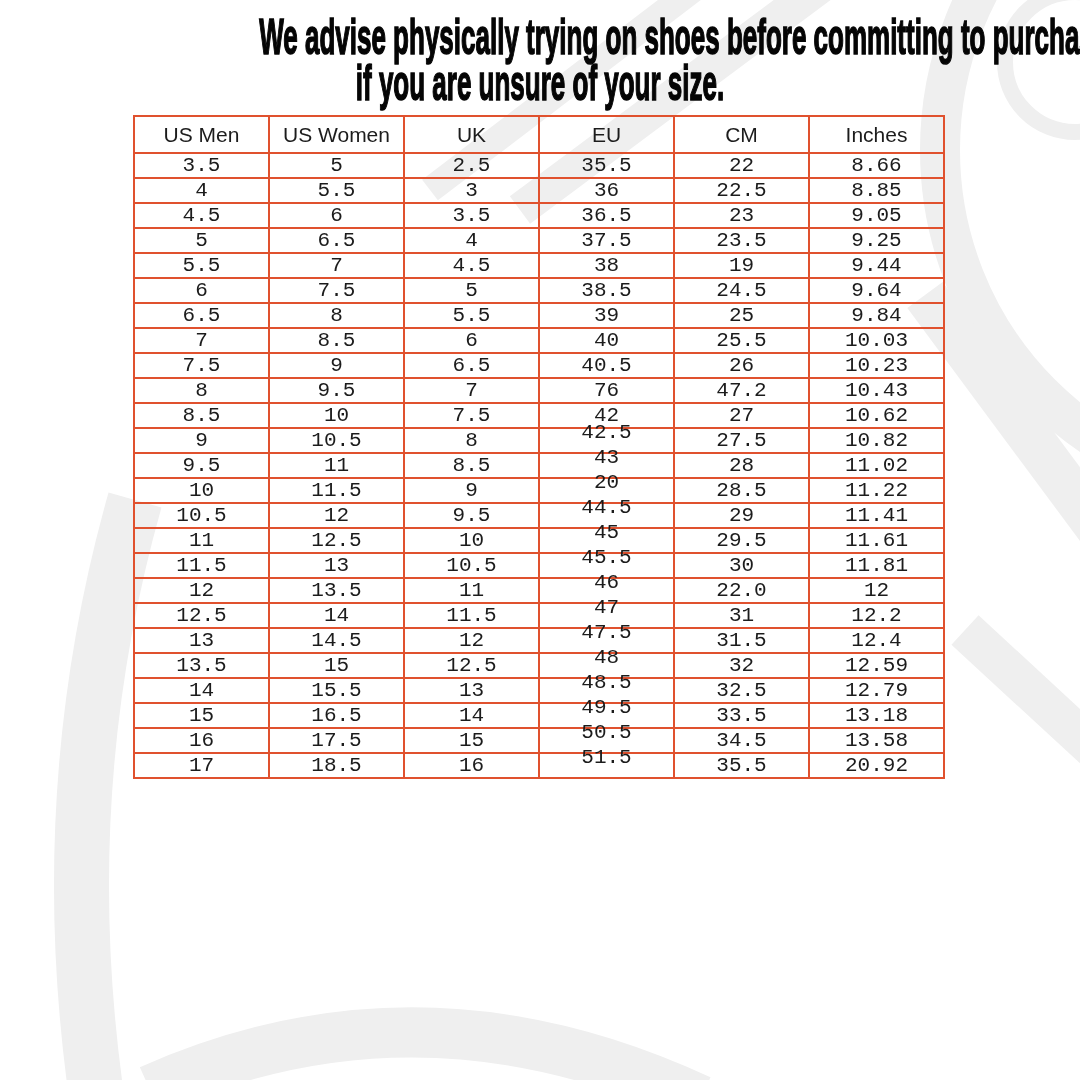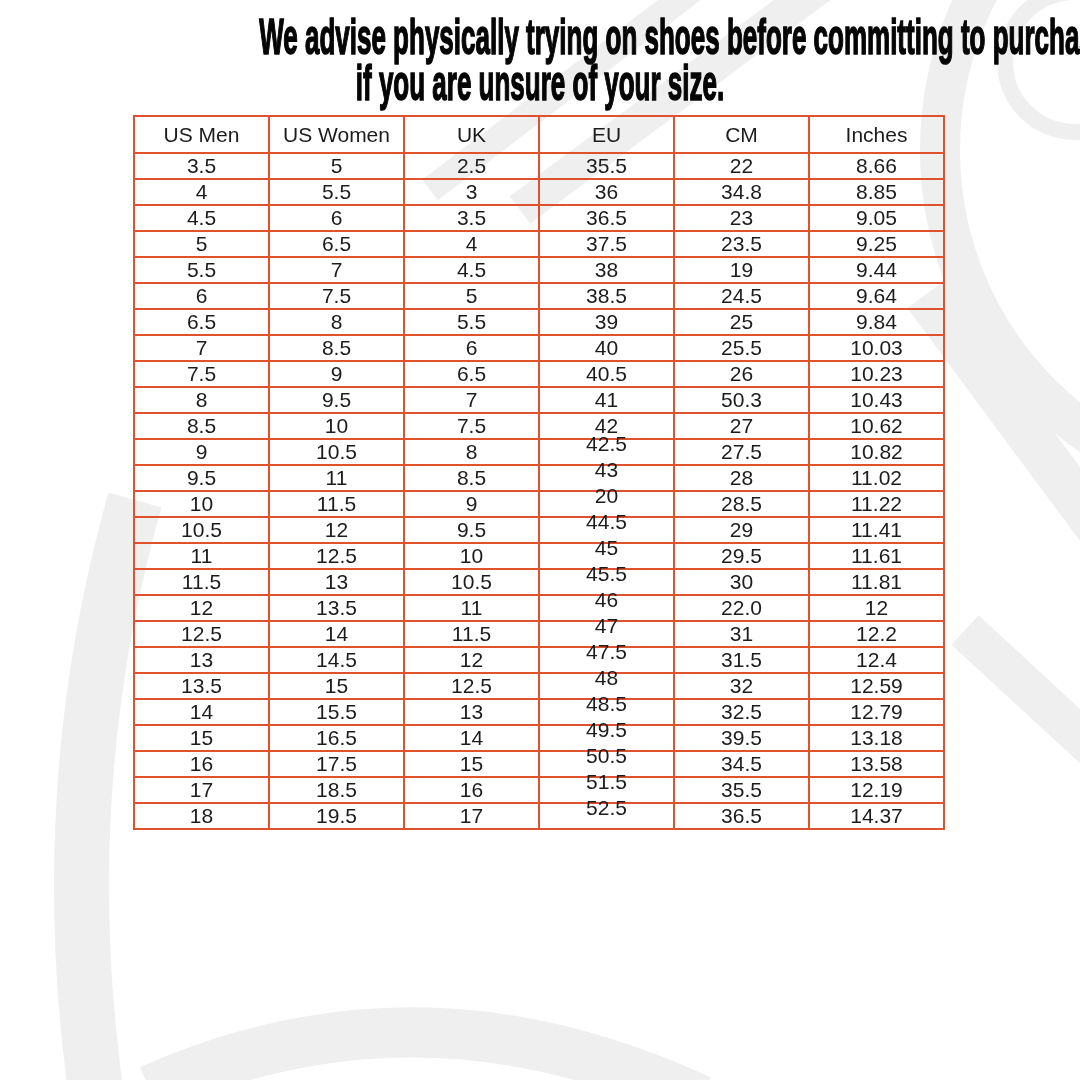--- a/index.html
+++ b/index.html
@@ -53,21 +53,21 @@
   table.size-chart td {
     border: 2px solid #e0512e;
     text-align: center;
     vertical-align: middle;
     font-size: 21px;
     font-weight: normal;
     color: #1c1c1c;
     padding: 0;
   }
   table.size-chart thead tr { height: 37px; }
-  table.size-chart tbody tr { height: 23px; }
+  table.size-chart tbody tr { height: 23px; font-family: Liberation Mono, monospace; }
   table.size-chart td span { display: inline-block; }
   table.size-chart td span.raised { transform: translateY(-8px); }
 </style>
 </head>
 <body>
 
 <div class="page">
 
   <svg class="watermark" width="1080" height="1080" viewBox="0 0 1080 1080" fill="none" xmlns="http://www.w3.org/2000/svg">
     <g stroke="#efefef" fill="none">
@@ -106,21 +106,21 @@
             <td><span>2.5</span></td>
             <td><span>35.5</span></td>
             <td><span>22</span></td>
             <td><span>8.66</span></td>
           </tr>
           <tr>
             <td><span>4</span></td>
             <td><span>5.5</span></td>
             <td><span>3</span></td>
             <td><span>36</span></td>
-            <td><span>34.8</span></td>
+            <td><span>22.5</span></td>
             <td><span>8.85</span></td>
           </tr>
           <tr>
             <td><span>4.5</span></td>
             <td><span>6</span></td>
             <td><span>3.5</span></td>
             <td><span>36.5</span></td>
             <td><span>23</span></td>
             <td><span>9.05</span></td>
           </tr>
@@ -169,22 +169,22 @@
             <td><span>9</span></td>
             <td><span>6.5</span></td>
             <td><span>40.5</span></td>
             <td><span>26</span></td>
             <td><span>10.23</span></td>
           </tr>
           <tr>
             <td><span>8</span></td>
             <td><span>9.5</span></td>
             <td><span>7</span></td>
-            <td><span>41</span></td>
-            <td><span>50.3</span></td>
+            <td><span>76</span></td>
+            <td><span>47.2</span></td>
             <td><span>10.43</span></td>
           </tr>
           <tr>
             <td><span>8.5</span></td>
             <td><span>10</span></td>
             <td><span>7.5</span></td>
             <td><span>42</span></td>
             <td><span>27</span></td>
             <td><span>10.62</span></td>
           </tr>
@@ -274,43 +274,35 @@
             <td><span>13</span></td>
             <td><span class="raised">48.5</span></td>
             <td><span>32.5</span></td>
             <td><span>12.79</span></td>
           </tr>
           <tr>
             <td><span>15</span></td>
             <td><span>16.5</span></td>
             <td><span>14</span></td>
             <td><span class="raised">49.5</span></td>
-            <td><span>39.5</span></td>
+            <td><span>33.5</span></td>
             <td><span>13.18</span></td>
           </tr>
           <tr>
             <td><span>16</span></td>
             <td><span>17.5</span></td>
             <td><span>15</span></td>
             <td><span class="raised">50.5</span></td>
             <td><span>34.5</span></td>
             <td><span>13.58</span></td>
           </tr>
           <tr>
             <td><span>17</span></td>
             <td><span>18.5</span></td>
             <td><span>16</span></td>
             <td><span class="raised">51.5</span></td>
             <td><span>35.5</span></td>
-            <td><span>12.19</span></td>
-          </tr>
-          <tr>
-            <td><span>18</span></td>
-            <td><span>19.5</span></td>
-            <td><span>17</span></td>
-            <td><span class="raised">52.5</span></td>
-            <td><span>36.5</span></td>
-            <td><span>14.37</span></td>
+            <td><span>20.92</span></td>
           </tr>
         </tbody>
     </table>
   </div>
 </div>
 
 </body></html>

